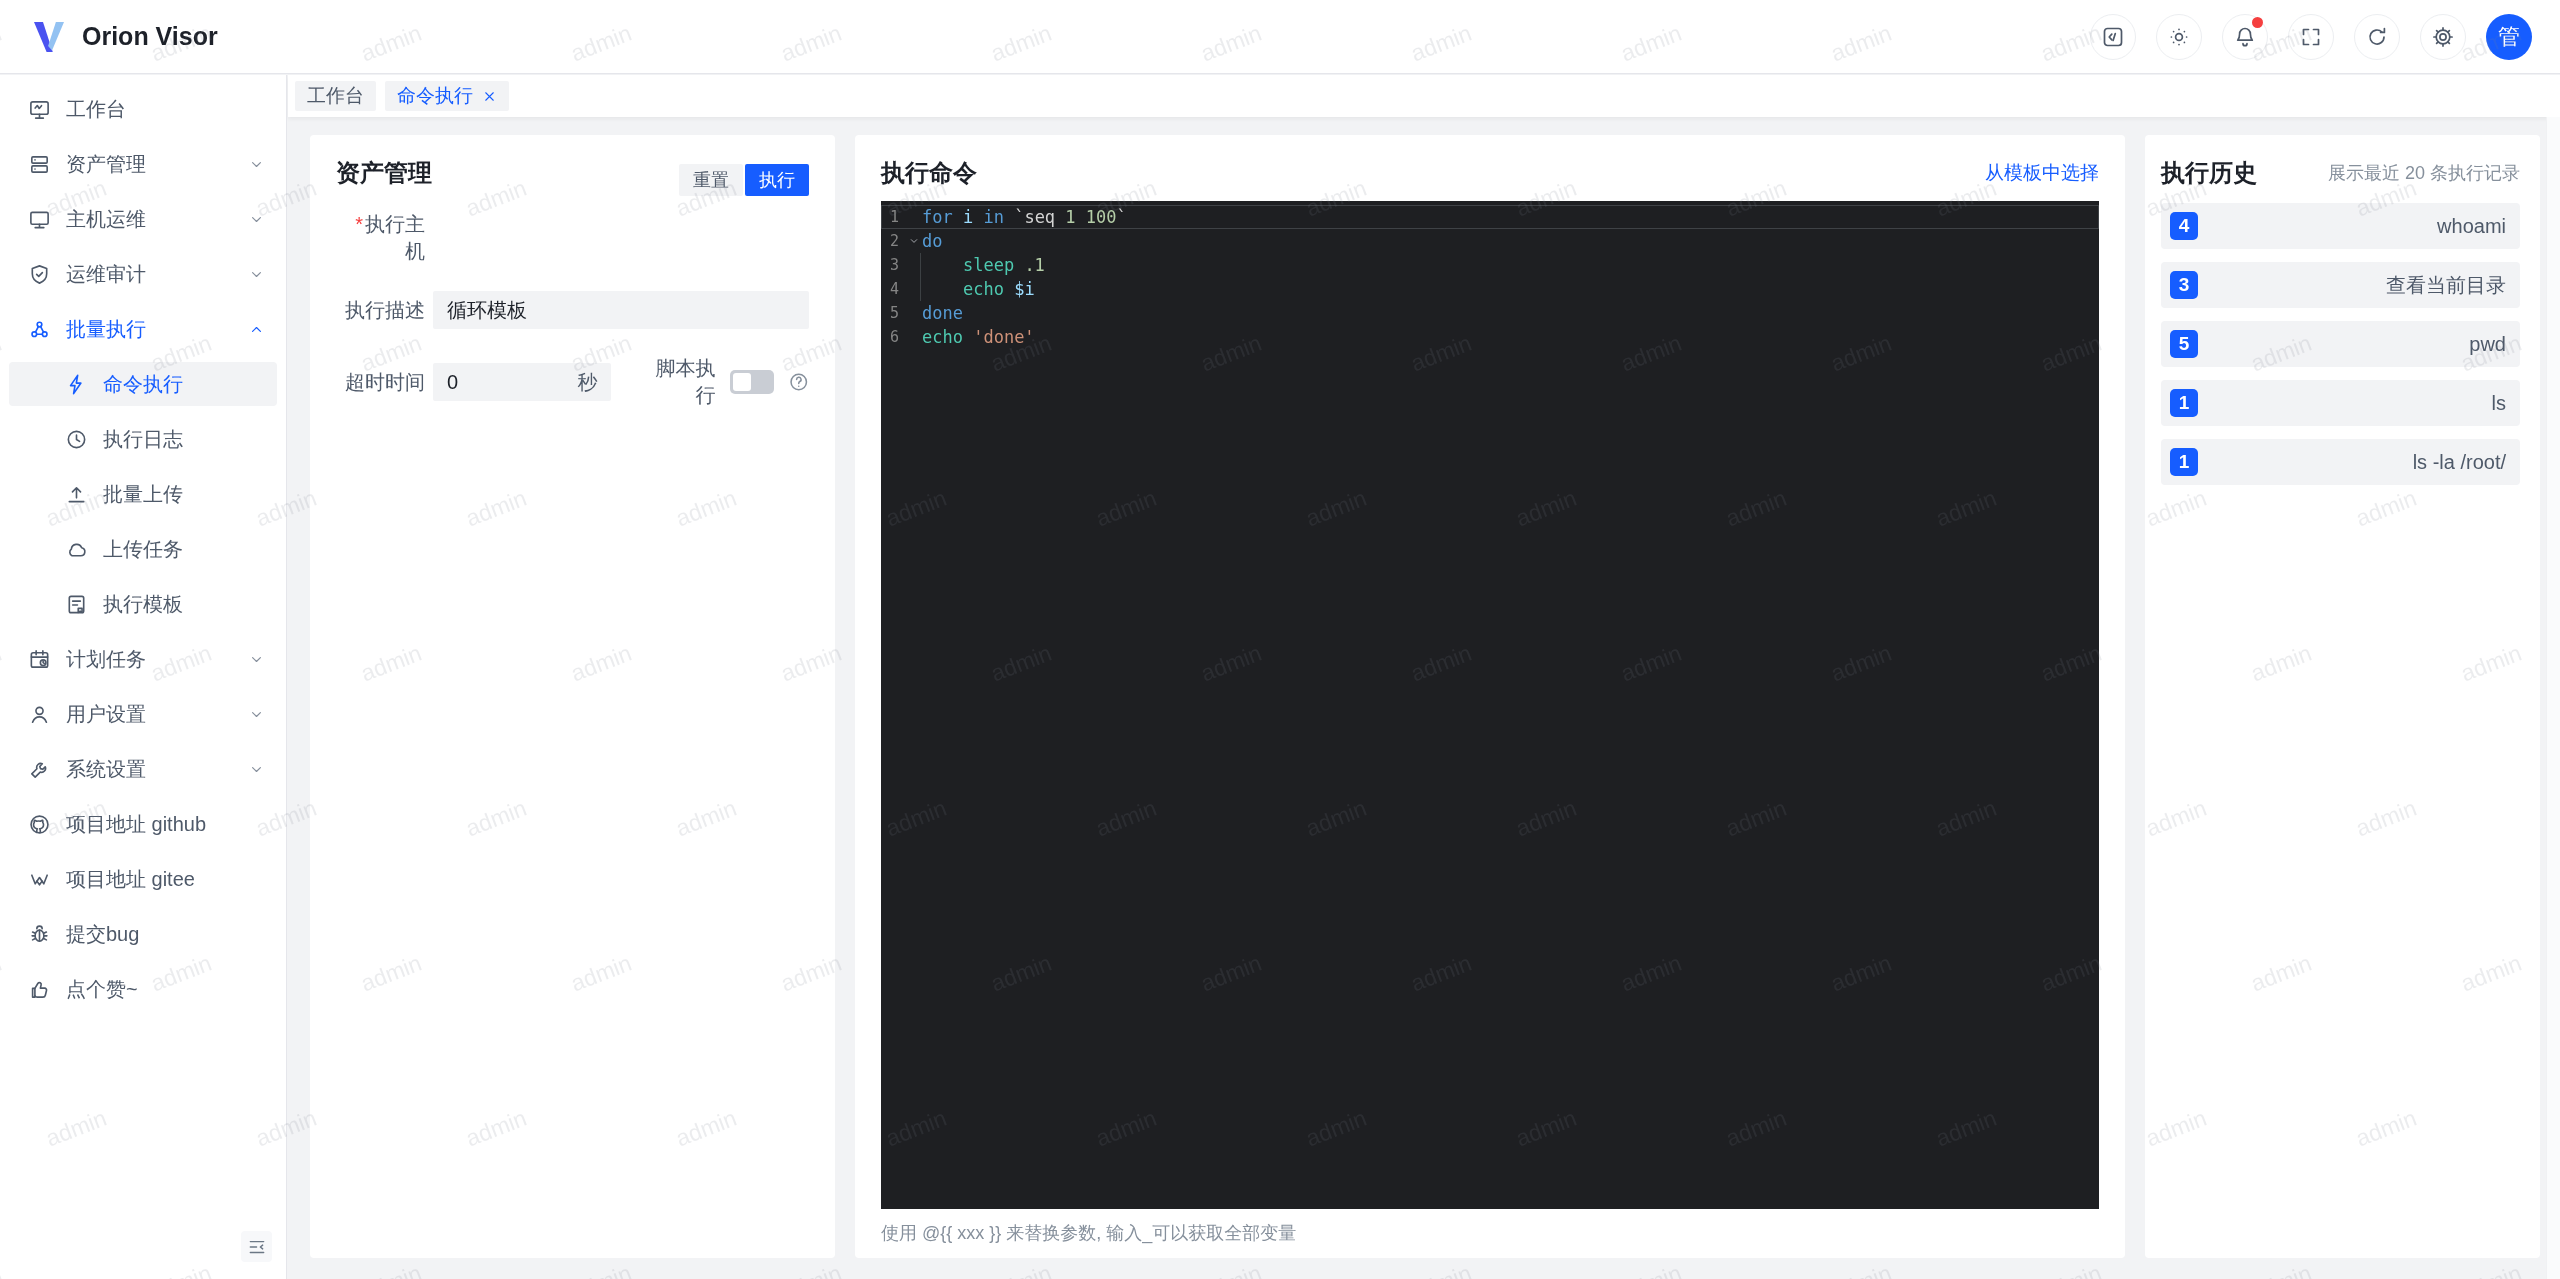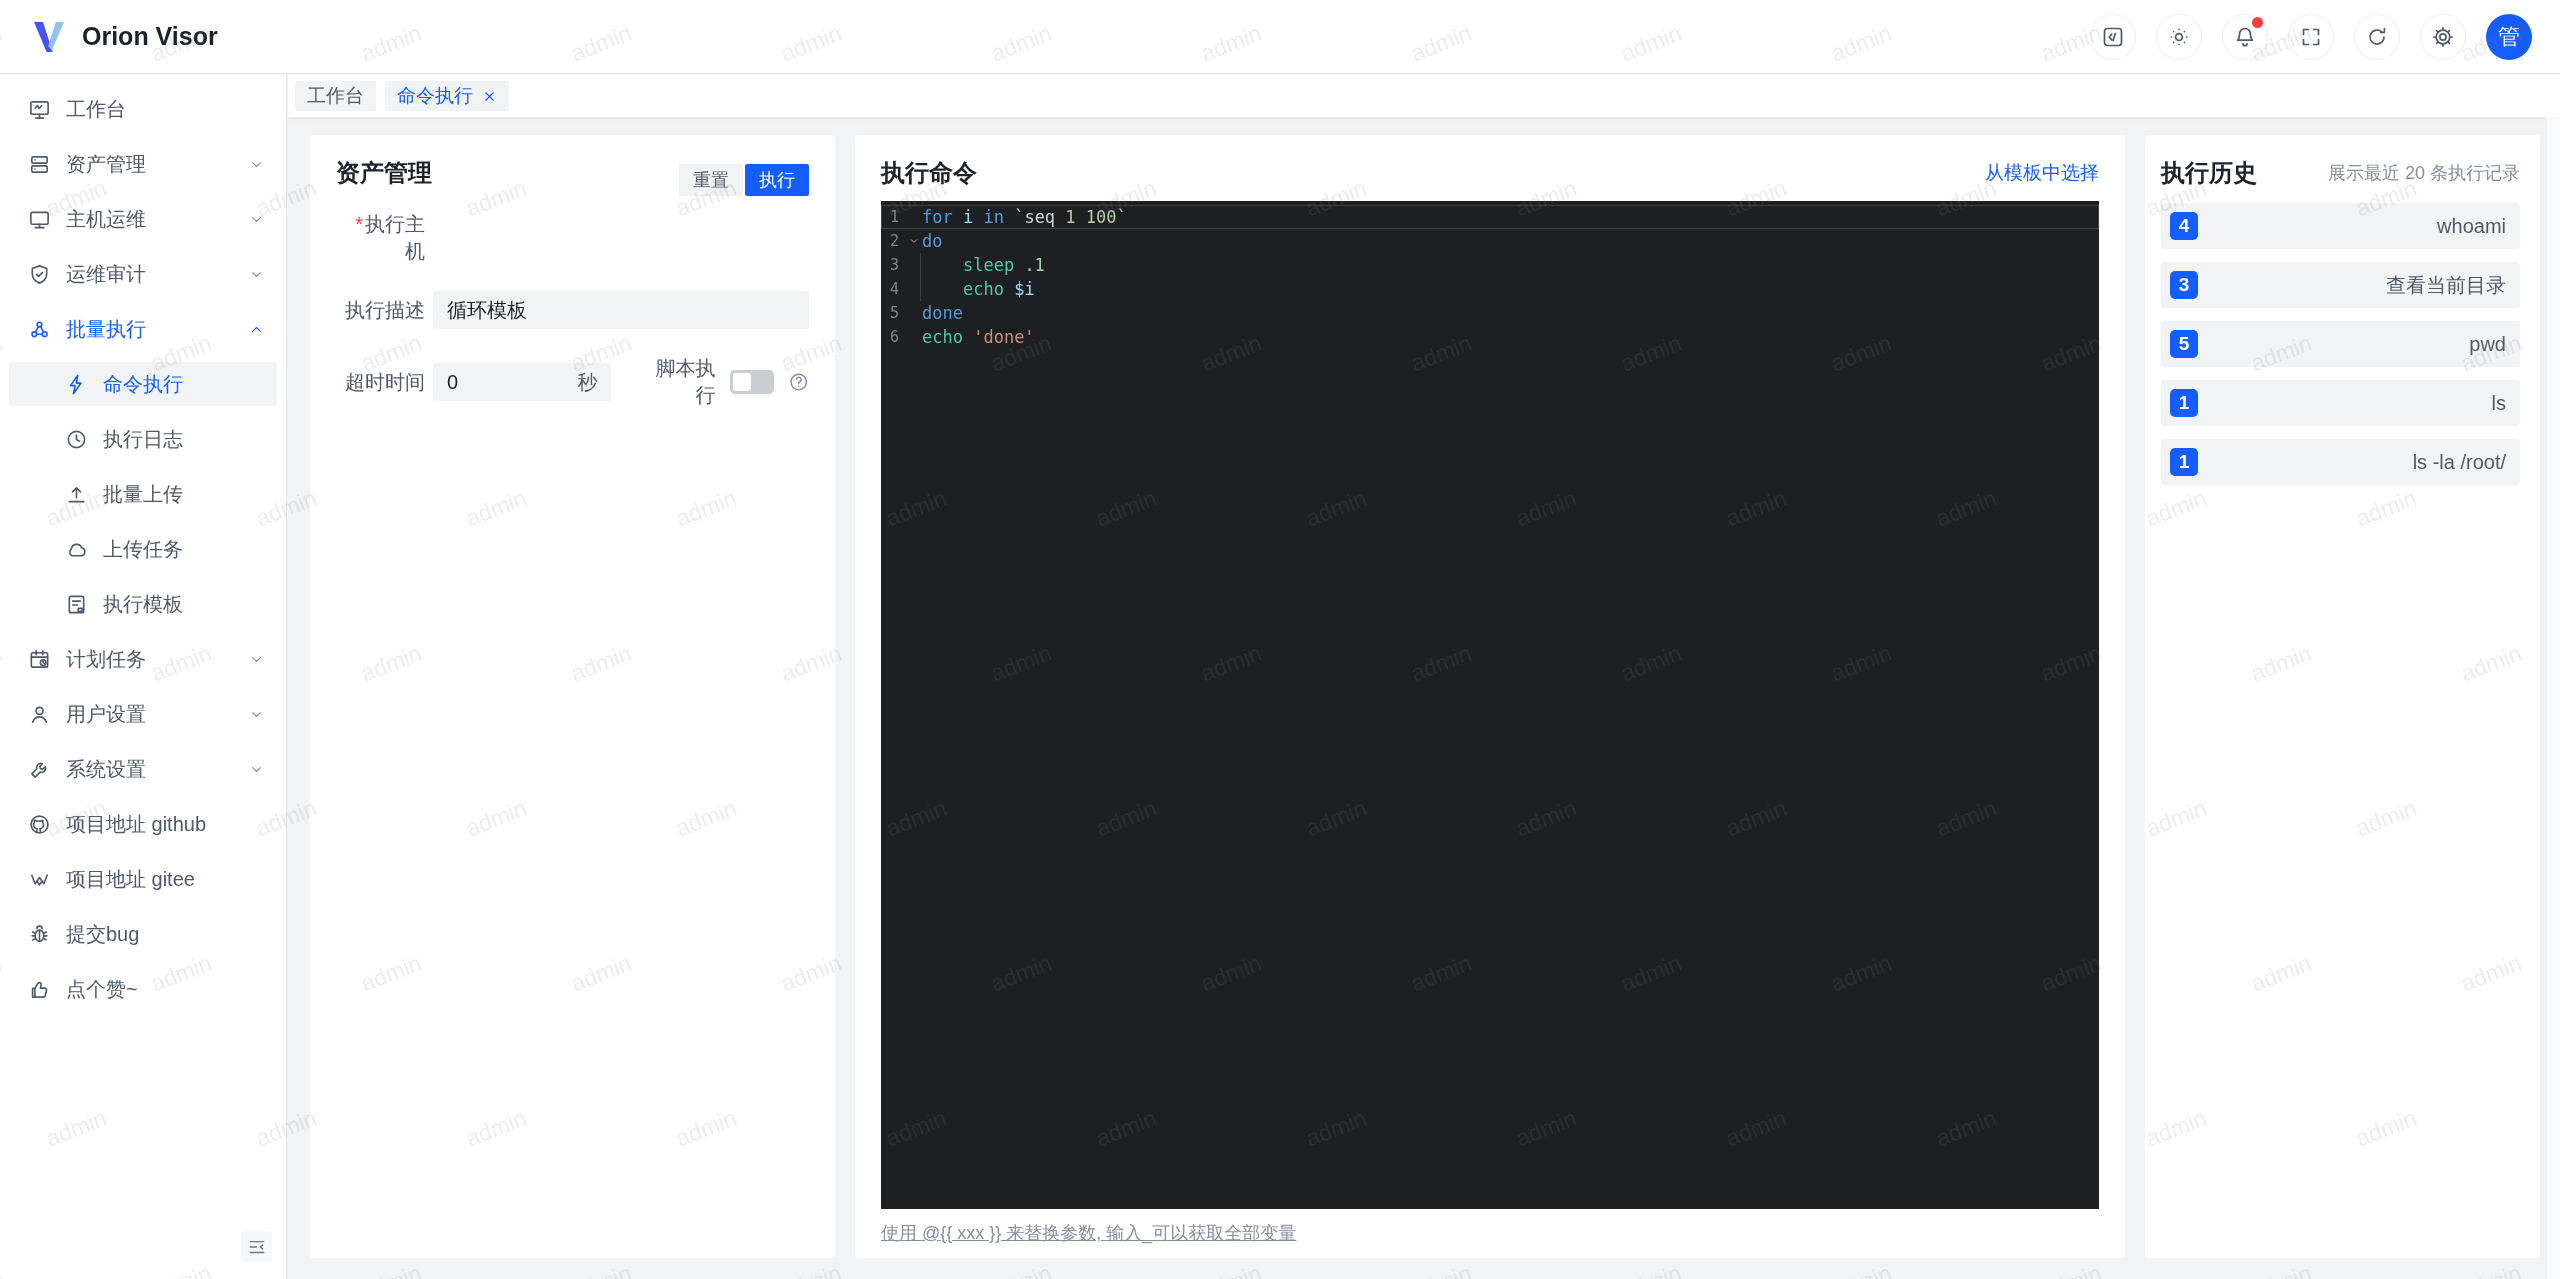--- a/index.html
+++ b/index.html
@@ -88,21 +88,21 @@
           box-sizing:border-box;cursor:text;}
   .cl{display:flex;height:24px;line-height:24px;}
   .cl.current{box-shadow:inset 0 0 0 1px #3f4246;}
   .ln{width:18px;padding-left:9px;color:var(--c-ln);font-size:15px;flex-shrink:0;}
   .fold{width:14px;color:#b8bcc2;display:flex;align-items:center;flex-shrink:0;}
   .fold .icn{width:12px;height:12px;}
   .ctext{white-space:pre;}
   .iguide{position:absolute;left:39px;top:52px;height:48px;border-left:1px solid #3c4043;}
   .tok-kw{color:var(--c-kw);} .tok-var{color:var(--c-var);} .tok-num{color:var(--c-num);}
   .tok-fn{color:var(--c-fn);margin-top:8px;} .tok-str{color:var(--c-str);} .tok-plain{color:var(--c-plain);}
-  .hint{margin-top:12px;font-size:18px;color:#86909c;text-decoration:underline;}
+  .hint{margin-top:12px;font-size:18px;color:#86909c;}
 
   
   .p-hist .phead{margin-bottom:14px;}
   .hrow{height:46px;background:#f2f3f5;border-radius:4px;display:flex;align-items:center;
         padding:0 14px 0 9px;margin-bottom:13px;cursor:pointer;}
   .hbadge{min-width:28px;height:28px;background:var(--primary);color:#fff;border-radius:5px;
           display:flex;align-items:center;justify-content:center;font-size:19px;font-weight:700;
           box-sizing:border-box;padding:0 4px;}
   .hcmd{margin-left:auto;color:#4e5969;font-size:20px;}
 

